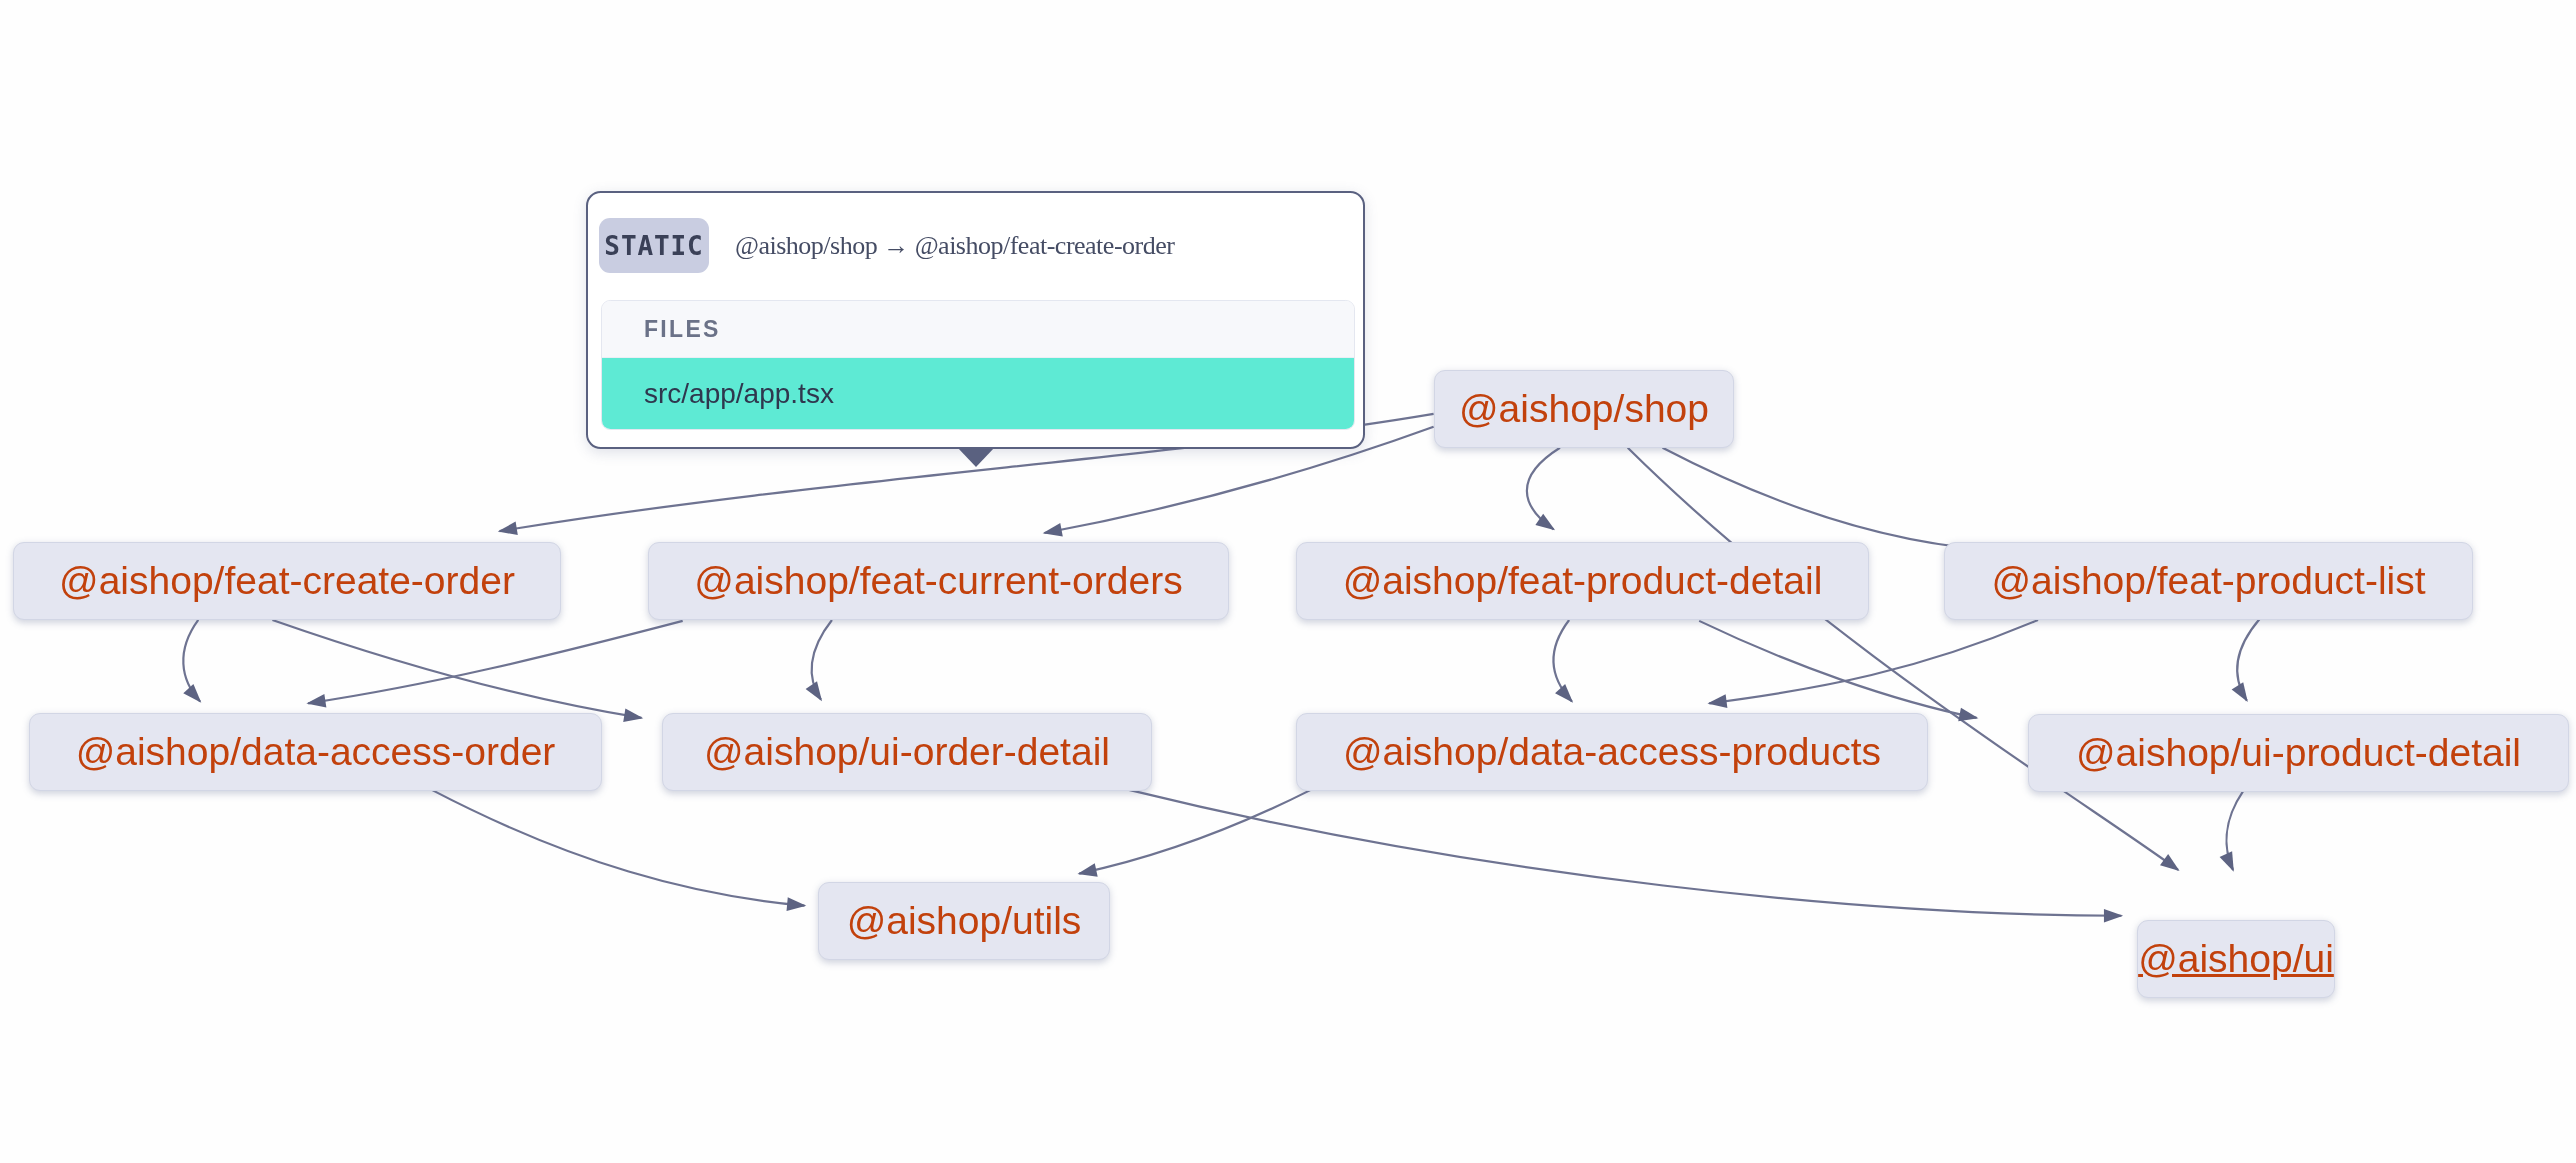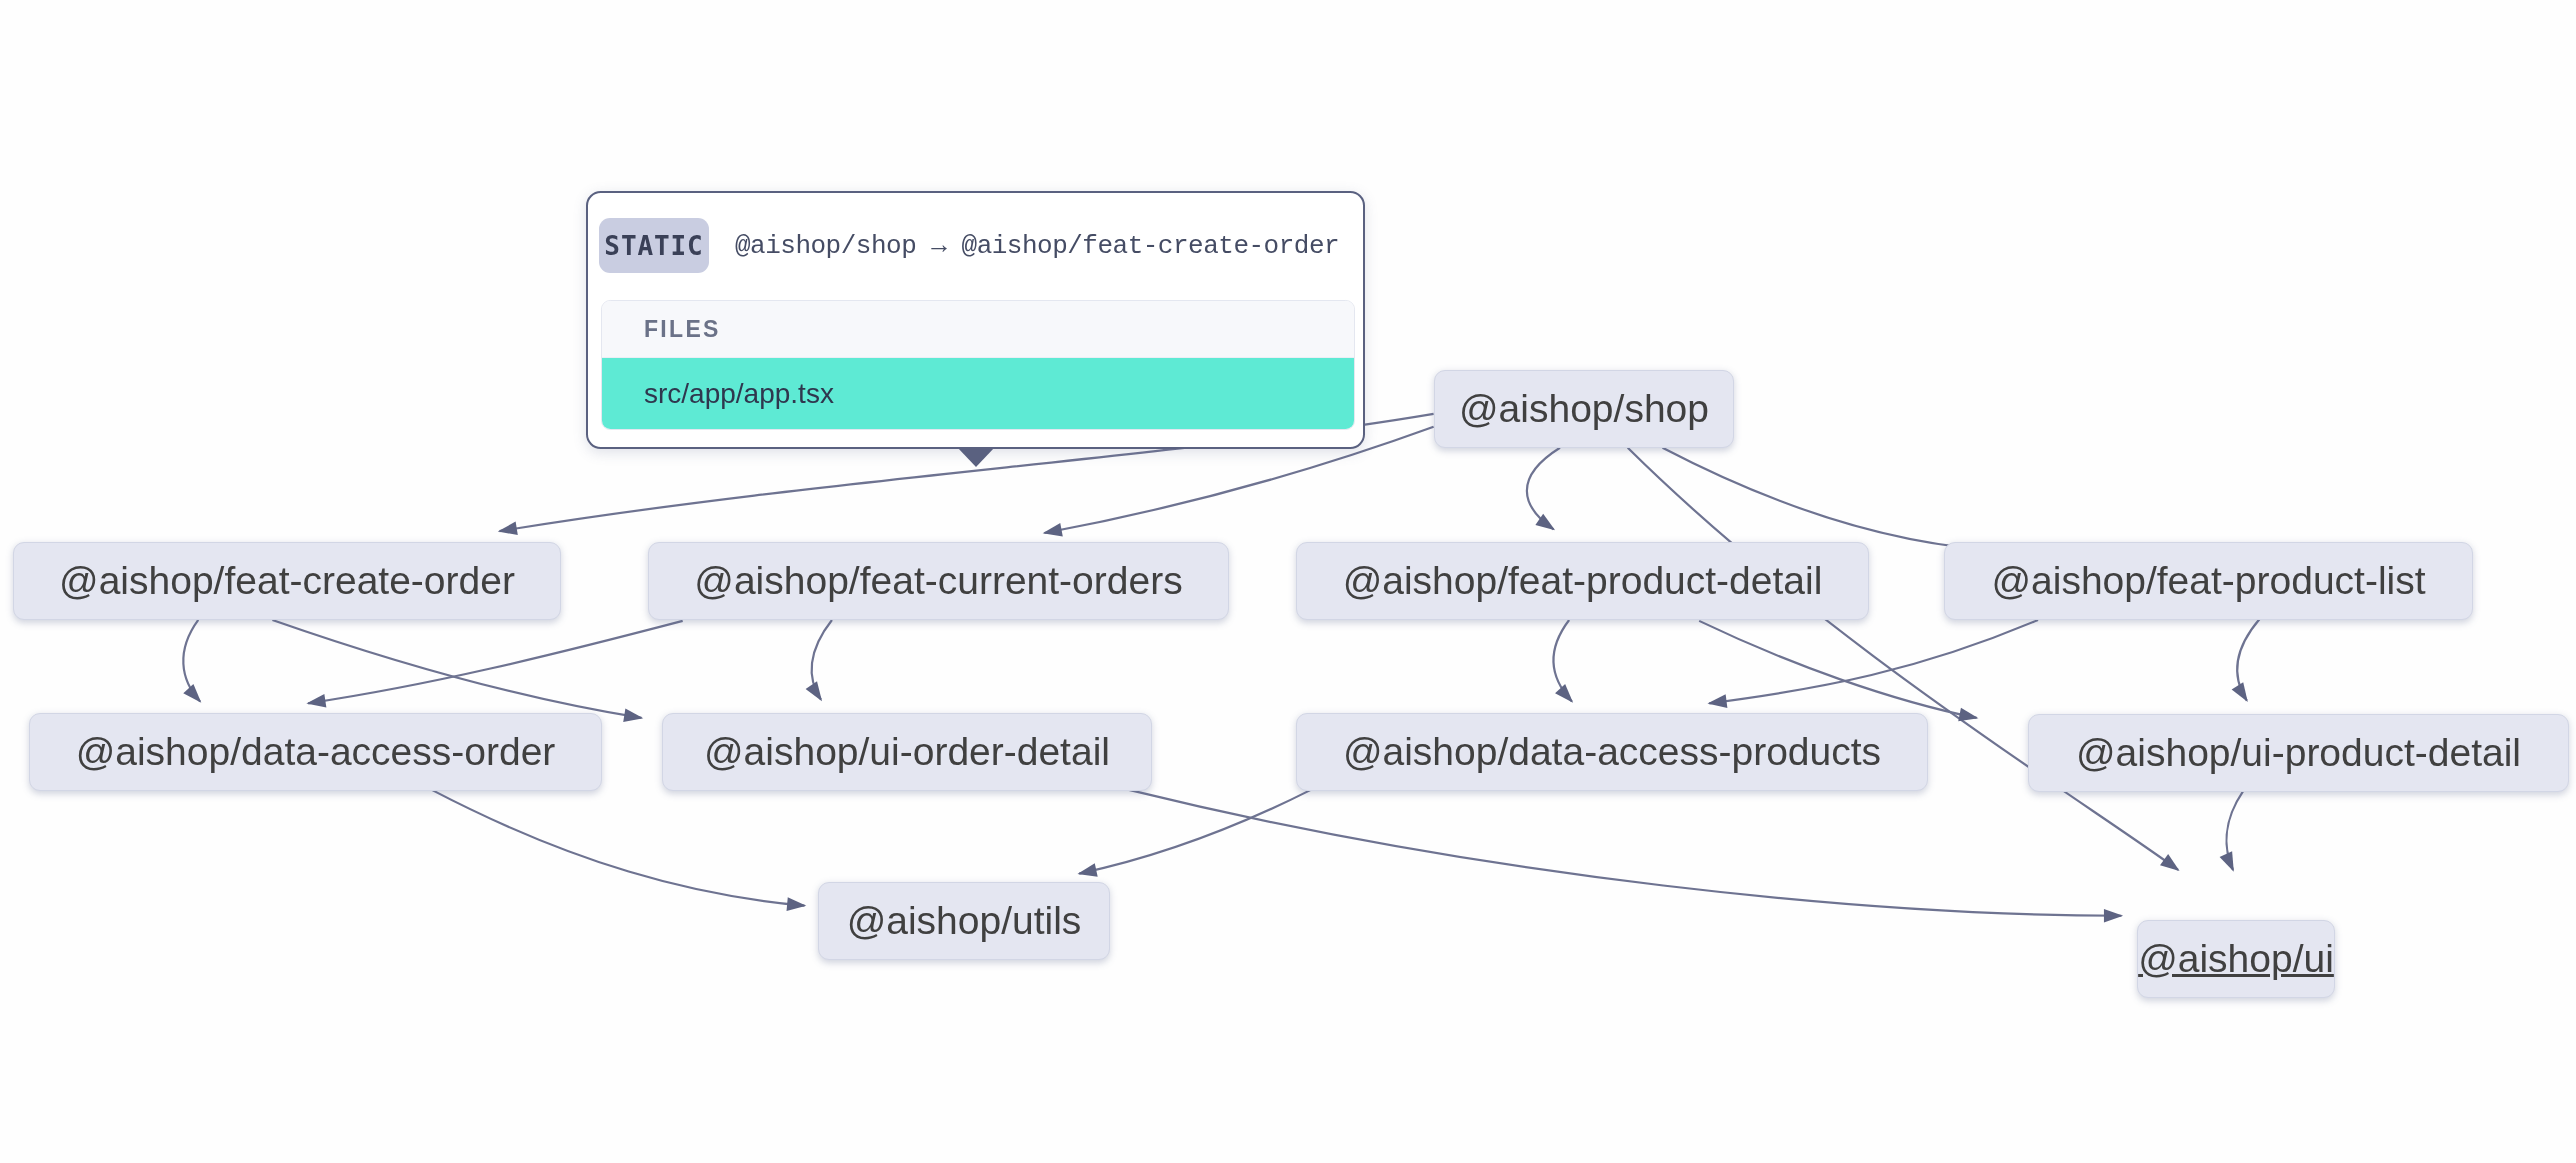--- a/index.html
+++ b/index.html
@@ -7,39 +7,39 @@
     position:relative;width:2576px;height:1163px;overflow:hidden;
     background:#fefefe;font-family:"Liberation Sans",sans-serif;
   }
   #edges{position:absolute;left:0;top:0;z-index:1;}
   .edge{fill:none;stroke:#6e7391;stroke-width:2.4px;}
   .node{
     position:absolute;height:78px;z-index:2;box-sizing:border-box;
     display:flex;align-items:center;justify-content:center;
     background:#e4e6f1;border:0.9px solid #d2d6e5;border-radius:11px;
     box-shadow:0 2.7px 7.3px rgba(90,100,140,0.28);
-    font-size:39px;color:#404040;white-space:nowrap;cursor:pointer;
+    font-size:39px;color:#c2410c;white-space:nowrap;cursor:pointer;
   }
   .tooltip{
     position:absolute;left:586px;top:191px;width:779px;height:258px;z-index:3;
     box-sizing:border-box;background:#ffffff;border:2.7px solid #5a6180;
     border-radius:14.7px;box-shadow:0 3.7px 13px rgba(90,100,140,0.18);
   }
   .tooltip-header{
     position:absolute;left:11px;top:24px;right:11px;height:57px;
     display:flex;align-items:center;gap:26px;text-align:right;
   }
   .badge{
     flex:0 0 auto;width:110px;height:55px;border-radius:11px;background:#c9cde1;
     display:flex;align-items:center;justify-content:center;
     font-family:"DejaVu Sans Mono",monospace;font-weight:bold;font-size:26px;
     letter-spacing:0.9px;color:#3a4057;
   }
   .tooltip-title{
-    font-family:Liberation Mono, monospace;font-size:26px;letter-spacing:-0.5px;
+    font-family:Liberation Serif, serif;font-size:26px;letter-spacing:-0.5px;
     color:#454c64;white-space:nowrap;
   }
   .files-panel{
     position:absolute;left:13px;top:107px;width:754px;height:130px;
     box-sizing:border-box;background:#ffffff;border:1.8px solid #e4e7f0;
     border-radius:9.2px;overflow:hidden;
   }
   .files-header{
     height:56px;background:#f7f8fb;border-bottom:1.8px solid #eceef5;
     display:flex;align-items:center;padding-left:42px;

